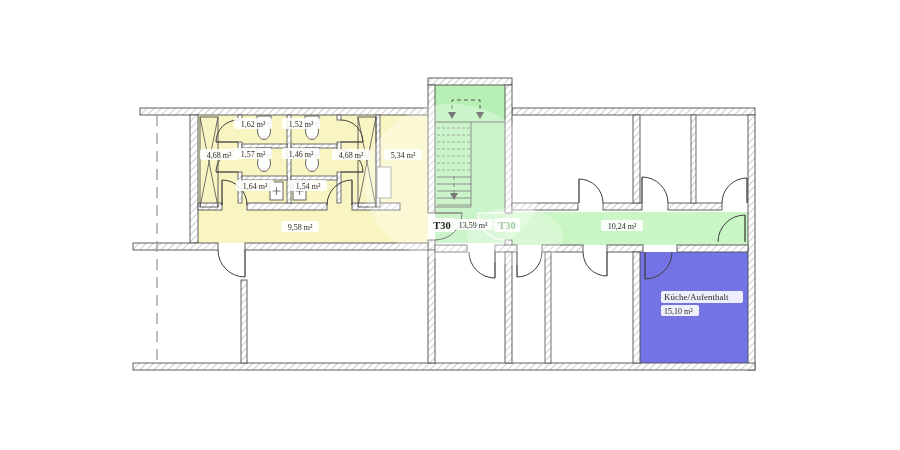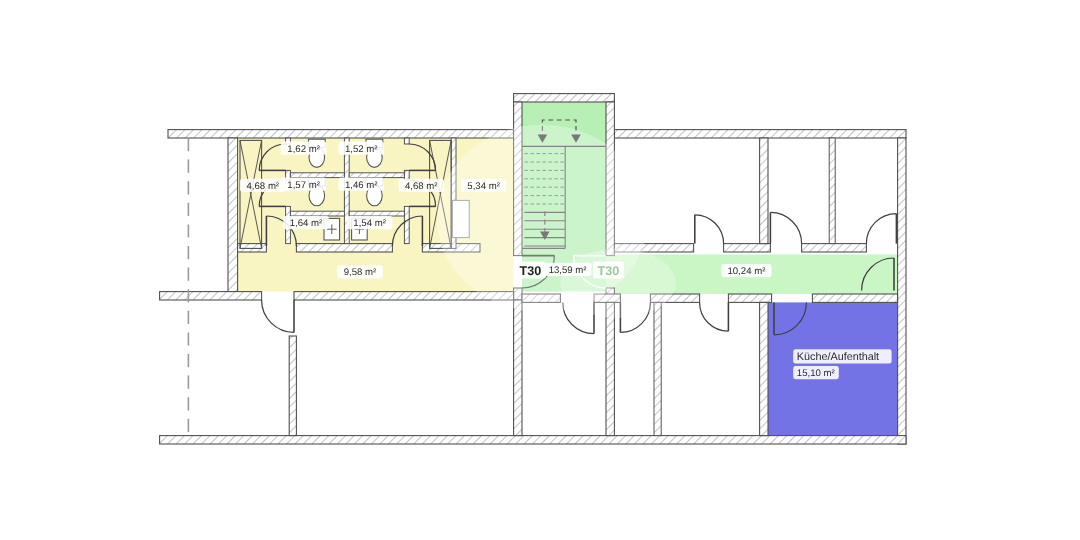--- a/index.html
+++ b/index.html
@@ -1,17 +1,17 @@
 <!DOCTYPE html>
 <html><head>
 <meta charset="utf-8">
 <style>
   html,body{margin:0;padding:0;background:#ffffff;}
   .stage{position:relative;width:900px;height:450px;background:#ffffff;overflow:hidden;
-         font-family:Liberation Sans, sans-serif;}
+         font-family:Liberation Serif, serif;}
   .wall{fill:url(#hatch);stroke:#4f4f4f;stroke-width:0.9;}
   .thinwall{fill:url(#hatch);stroke:#4f4f4f;stroke-width:0.8;}
   .door-arc{fill:none;stroke:#3f3f3f;stroke-width:1;}
   .door-leaf{stroke:#3f3f3f;stroke-width:1.3;}
   .ghost-arc{fill:none;stroke:#ffffff;stroke-width:1.4;opacity:0.9;}
   .fixture{fill:#ffffff;stroke:#555555;stroke-width:0.9;}
   .fixline{stroke:#555555;stroke-width:0.8;}
   .tread-dash{stroke:#6f6f6f;stroke-width:0.8;stroke-dasharray:3 2;}
   .tread{stroke:#4f4f4f;stroke-width:0.9;}
   .stairline{stroke:#4f4f4f;stroke-width:0.9;fill:none;}

